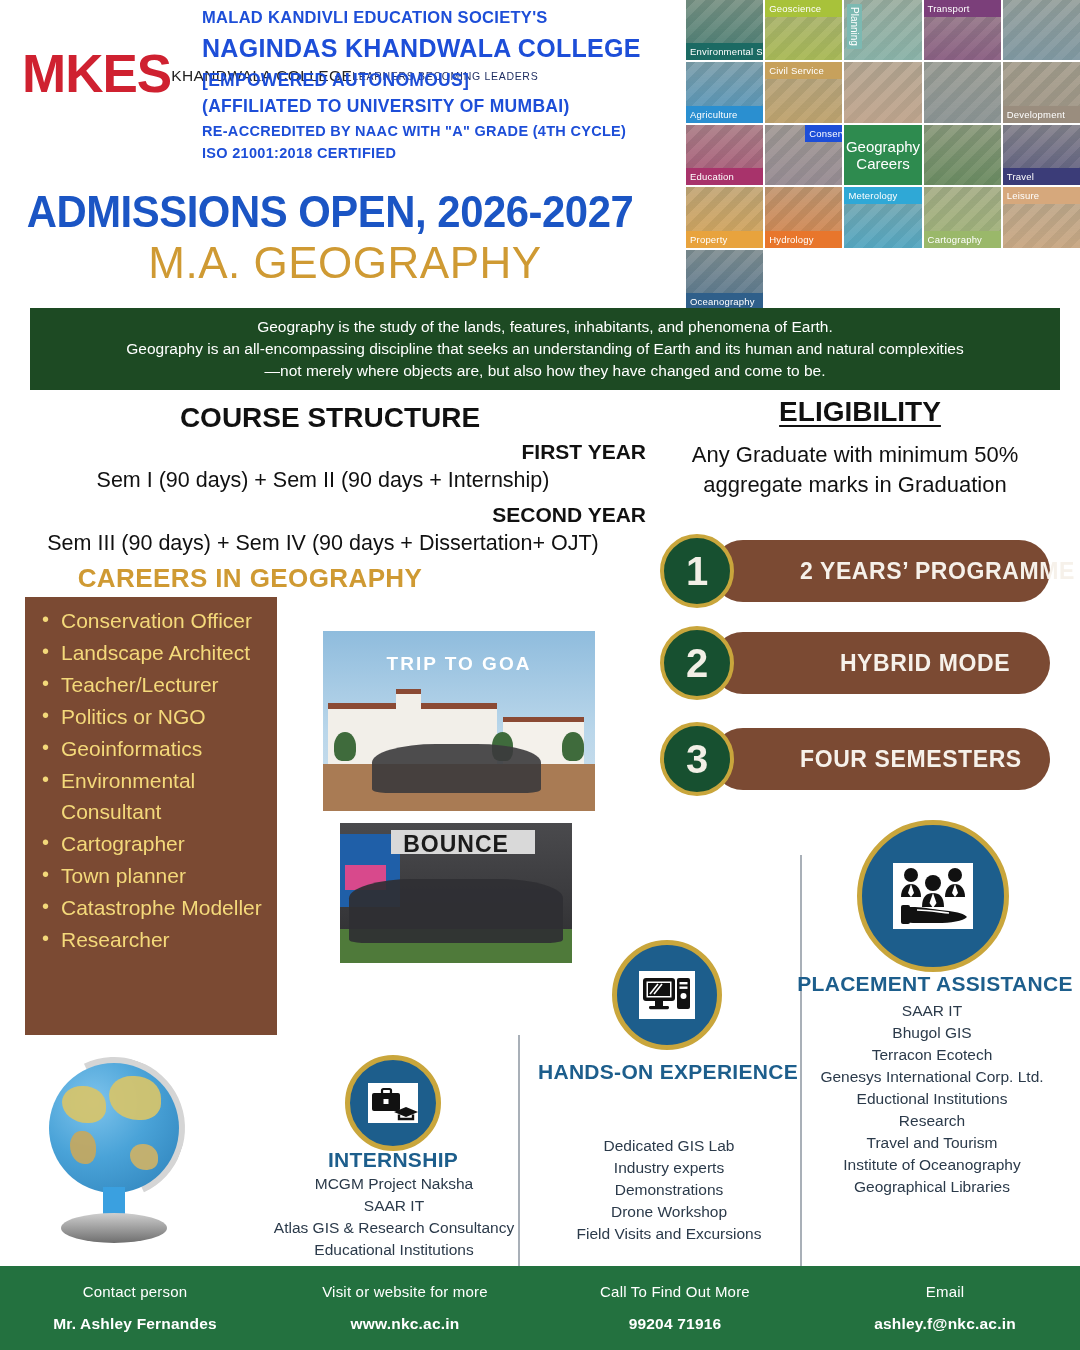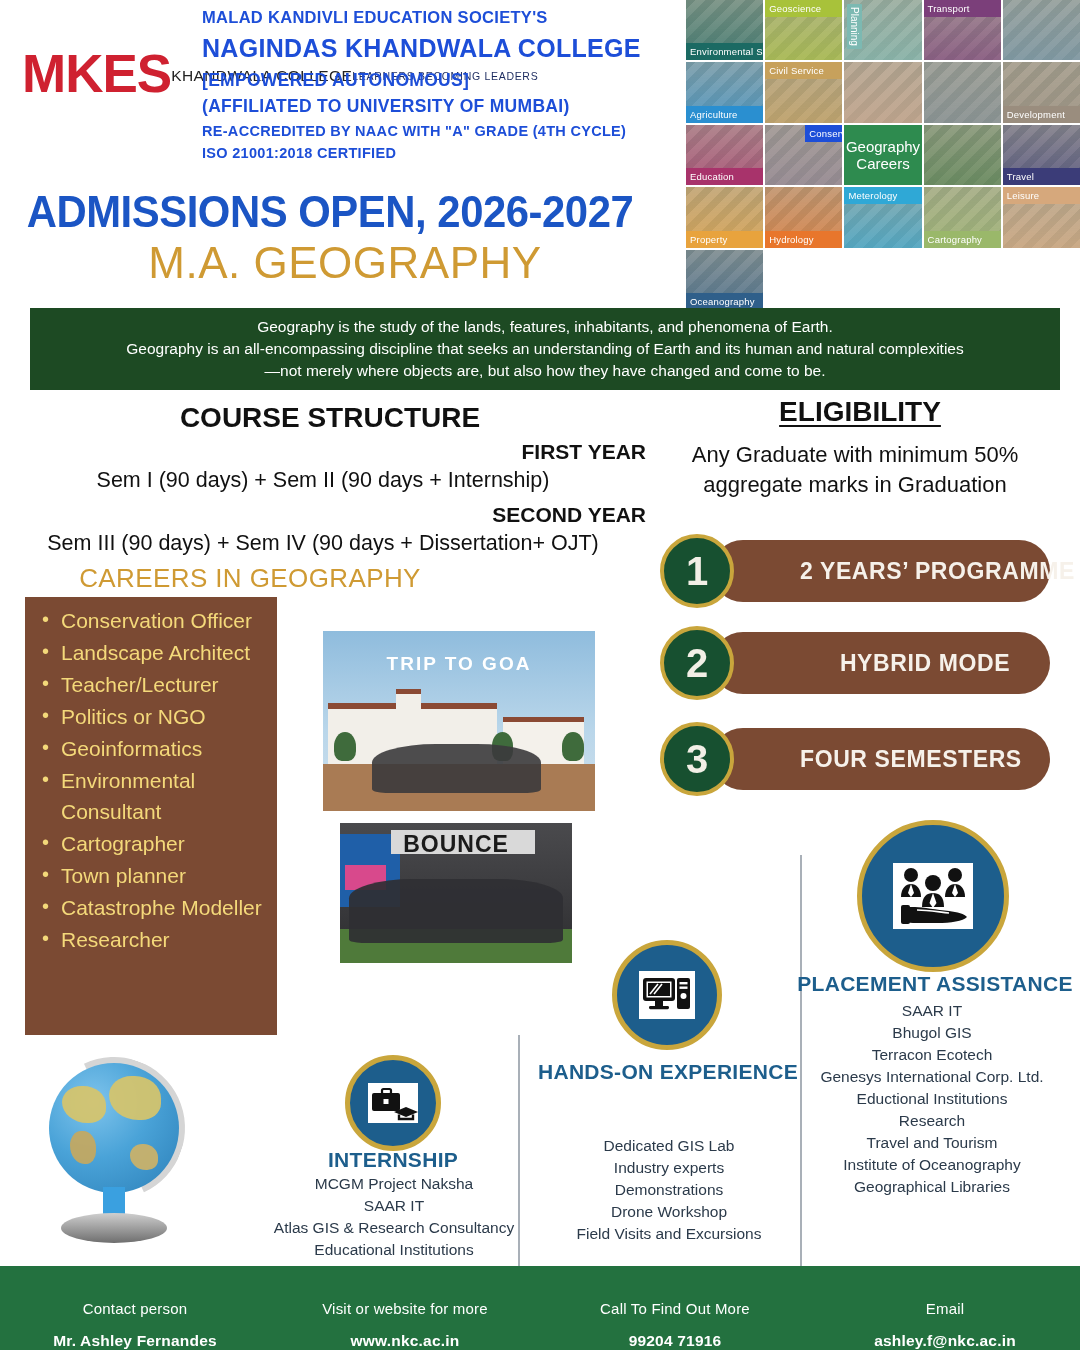--- a/index.html
+++ b/index.html
@@ -67,21 +67,21 @@
   .cs-y1 { position:absolute; left:0; top:440px; width:646px; text-align:right;
     font-size:21px; font-weight:bold; color:#111; }
   .cs-l1 { position:absolute; left:0; top:468px; width:646px; text-align:center;
     font-size:21.5px; color:#111; }
   .cs-y2 { position:absolute; left:0; top:503px; width:646px; text-align:right;
     font-size:21px; font-weight:bold; color:#111; }
   .cs-l2 { position:absolute; left:0; top:531px; width:646px; text-align:center;
     font-size:21.5px; color:#111; }
 
   .careers-head { position:absolute; left:0; top:563px; width:500px; text-align:center;
-    font-size:26px; font-weight:normal; color:#cf9a33; letter-spacing:.4px; }
+    font-size:26px; font-weight:bold; color:#cf9a33; letter-spacing:.4px; }
 
   
   .el-head { position:absolute; left:660px; top:396px; width:400px; text-align:center;
     font-size:28px; font-weight:bold; color:#111; text-decoration:underline;
     text-underline-offset:4px; }
   .el-txt { position:absolute; left:650px; top:440px; width:410px; text-align:center;
     font-size:22px; color:#111; line-height:1.35; }
 
   
   .pill { position:absolute; height:62px; border-radius:31px; background:#7b4a33;
@@ -173,21 +173,21 @@
   .place-body { left:782px; top:1000px; width:300px; }
 
   .divider { position:absolute; width:1.5px; background:#a9b0b8; }
   .div1 { left:518px; top:1035px; height:235px; }
   .div2 { left:800px; top:855px; height:415px; }
 
   
   .footer { position:absolute; left:0; top:1266px; width:1080px; height:84px;
     background:#23713f; display:flex; }
   .fcol { flex:1; display:flex; flex-direction:column; align-items:center;
-    justify-content:flex-end; color:#fff; }
+    justify-content:center; color:#fff; }
   .fcol .fl { font-size:15px; margin-bottom:15px; letter-spacing:.2px; }
   .fcol .fv { font-size:15.5px; font-weight:bold; letter-spacing:.2px; }
 </style>
 </head>
 <body>
 
 <div class="poster">
 
   <div class="header">
     <div class="logo-box">

